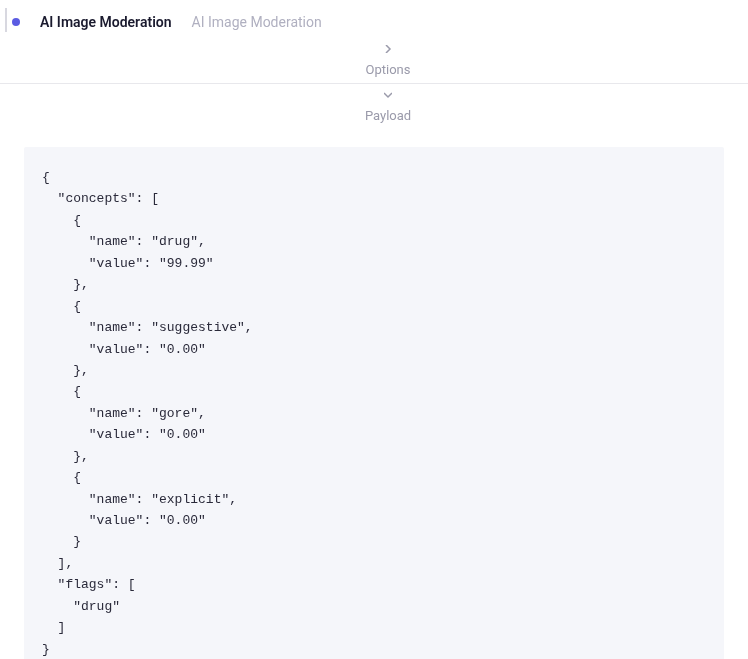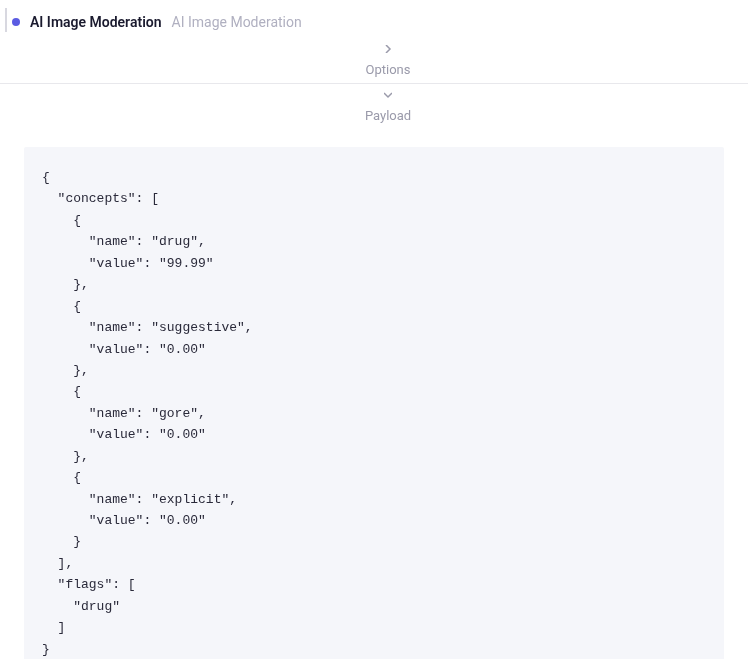--- a/index.html
+++ b/index.html
@@ -19,21 +19,21 @@
       left: 5px;
       top: 8px;
       width: 2px;
       height: 24px;
       background: #d8d8e0;
     }
     .header-row {
       display: flex;
       align-items: center;
       padding: 14px 0 8px 12px;
-      gap: 6px;
+      gap: 16px;
     }
     .bullet {
       width: 8px;
       height: 8px;
       border-radius: 50%;
       background: #5b5ce2;
       flex-shrink: 0;
       margin-right: 4px;
     }
     .title-bold {

